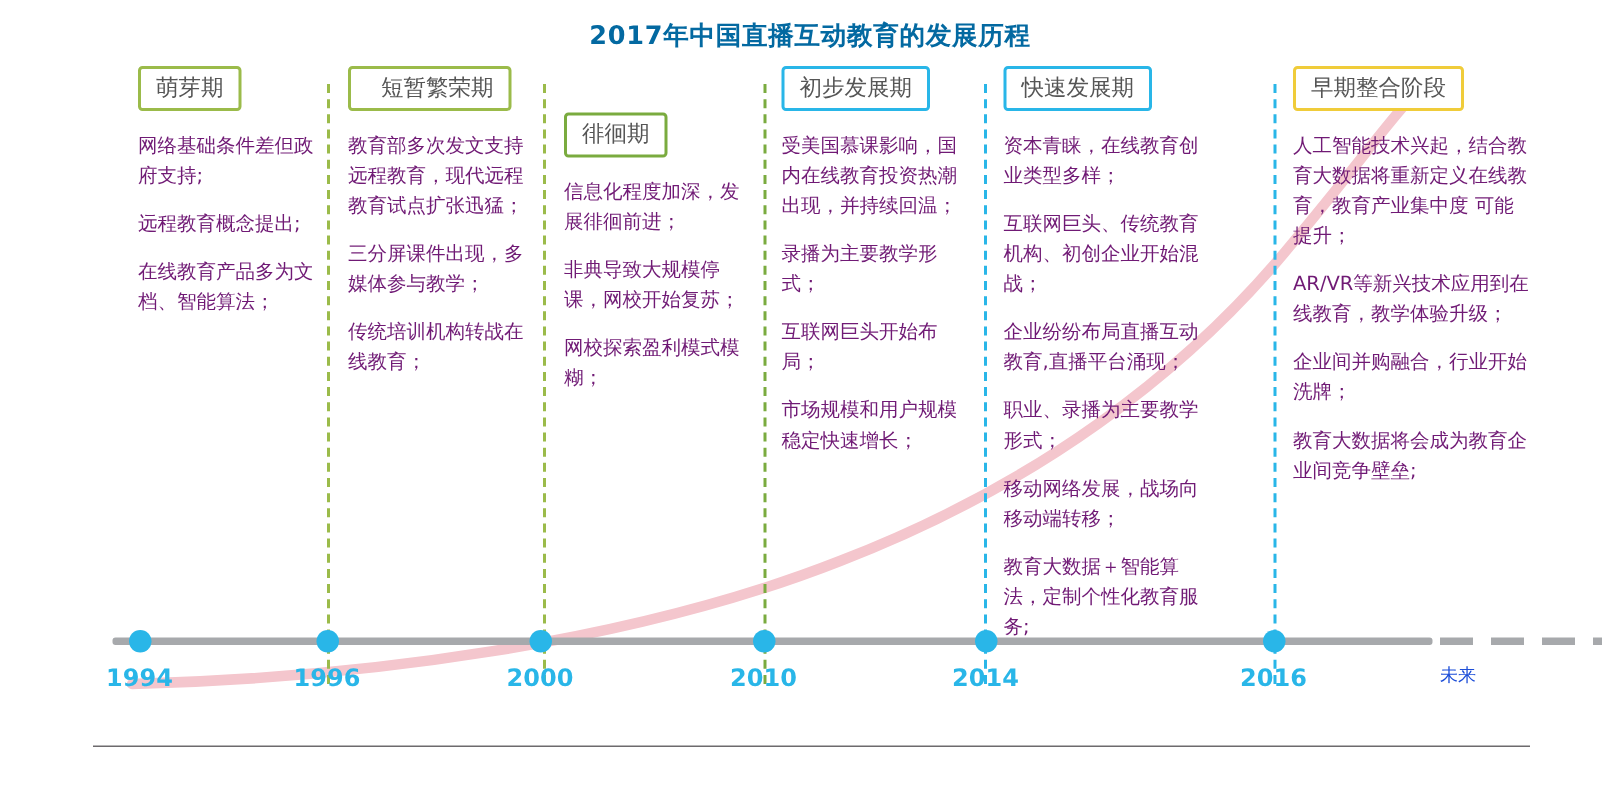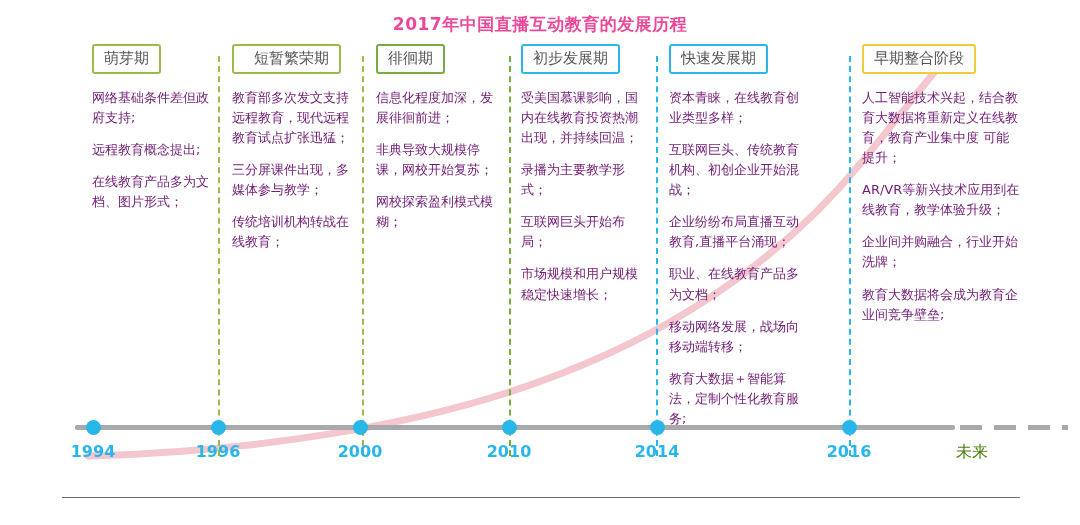--- a/index.html
+++ b/index.html
@@ -13,21 +13,21 @@
     font-family: "DejaVu Sans", "Liberation Sans", sans-serif;
     overflow: hidden;
     position: relative;
   }
 
   
   .title {
     text-align: center;
     font-size: 17px;
     font-weight: bold;
-    color: #ec4899;
+    color: #0369a1;
     letter-spacing: 0.5px;
     padding-top: 12px;
     height: 24px;
     line-height: 24px;
   }
 
   
   .board {
     position: absolute;
     left: 0;
@@ -129,23 +129,23 @@
   .year {
     position: absolute;
     top: 30px;
     font-size: 16px;
     font-weight: bold;
     color: #29b6e8;
     transform: translateX(-50%);
     white-space: nowrap;
   }
   .year.future {
-    color: #4d7c0f;
+    color: #1d4ed8;
     font-weight: normal;
-    font-size: 16px;
+    font-size: 12px;
   }
 
   
   .bottom-rule {
     position: absolute;
     left: 62px;
     top: 497px;
     width: 958px;
     height: 1px;
     background: #6d6a6d;
@@ -167,43 +167,43 @@
       <div class="divider" style="left: 362px; height: 400px; border-left-color: rgb(155, 187, 74);"></div>
       <div class="divider" style="left: 509px; height: 400px; border-left-color: rgb(122, 171, 63);"></div>
       <div class="divider" style="left: 656px; height: 400px; border-left-color: rgb(41, 182, 232);"></div>
       <div class="divider" style="left: 849px; height: 400px; border-left-color: rgb(41, 182, 232);"></div>
     </div>
 
   <div class="columns" id="column-host">
       <div class="col" style="left: 92px; width: 118px;"><div class="phase-box" style="border-color: rgb(155, 187, 74);">萌芽期</div><div class="col-body">
           <p>网络基础条件差但政府支持;</p>
           <p>远程教育概念提出;</p>
-          <p>在线教育产品多为文档、图片形式；</p>
+          <p>在线教育产品多为文档、智能算法；</p>
         </div></div>
       <div class="col" style="left: 232px; width: 124px;"><div class="phase-box" style="border-color: rgb(155, 187, 74); padding-left: 20px;">短暂繁荣期</div><div class="col-body">
           <p>教育部多次发文支持远程教育，现代远程教育试点扩张迅猛；</p>
           <p>三分屏课件出现，多媒体参与教学；</p>
           <p>传统培训机构转战在线教育；</p>
         </div></div>
-      <div class="col" style="left: 376px; width: 118px;"><div class="phase-box" style="border-color: rgb(122, 171, 63);">徘徊期</div><div class="col-body">
+      <div class="col" style="left: 376px; width: 118px;"><div class="phase-box" style="border-color: rgb(122, 171, 63); margin-top: 31px;">徘徊期</div><div class="col-body">
           <p>信息化程度加深，发展徘徊前进；</p>
           <p>非典导致大规模停课，网校开始复苏；</p>
           <p>网校探索盈利模式模糊；</p>
         </div></div>
       <div class="col" style="left: 521px; width: 126px;"><div class="phase-box" style="border-color: rgb(41, 182, 232);">初步发展期</div><div class="col-body">
           <p>受美国慕课影响，国内在线教育投资热潮出现，并持续回温；</p>
           <p>录播为主要教学形式；</p>
           <p>互联网巨头开始布局；</p>
           <p>市场规模和用户规模稳定快速增长；</p>
         </div></div>
       <div class="col" style="left: 669px; width: 140px;"><div class="phase-box" style="border-color: rgb(41, 182, 232);">快速发展期</div><div class="col-body">
           <p>资本青睐，在线教育创业类型多样；</p>
           <p>互联网巨头、传统教育机构、初创企业开始混战；</p>
           <p>企业纷纷布局直播互动 教育,直播平台涌现；</p>
-          <p>职业、在线教育产品多为文档；</p>
+          <p>职业、录播为主要教学形式；</p>
           <p> 移动网络发展，战场向移动端转移；</p>
           <p>教育大数据＋智能算法，定制个性化教育服务;</p>
         </div></div>
       <div class="col" style="left: 862px; width: 160px;"><div class="phase-box" style="border-color: rgb(240, 204, 58);">早期整合阶段</div><div class="col-body">
           <p>人工智能技术兴起，结合教育大数据将重新定义在线教育，教育产业集中度 可能提升；</p>
           <p>AR/VR等新兴技术应用到在线教育，教学体验升级；</p>
           <p>企业间并购融合，行业开始洗牌；</p>
           <p>教育大数据将会成为教育企业间竞争壁垒;</p>
         </div></div>
     </div>

